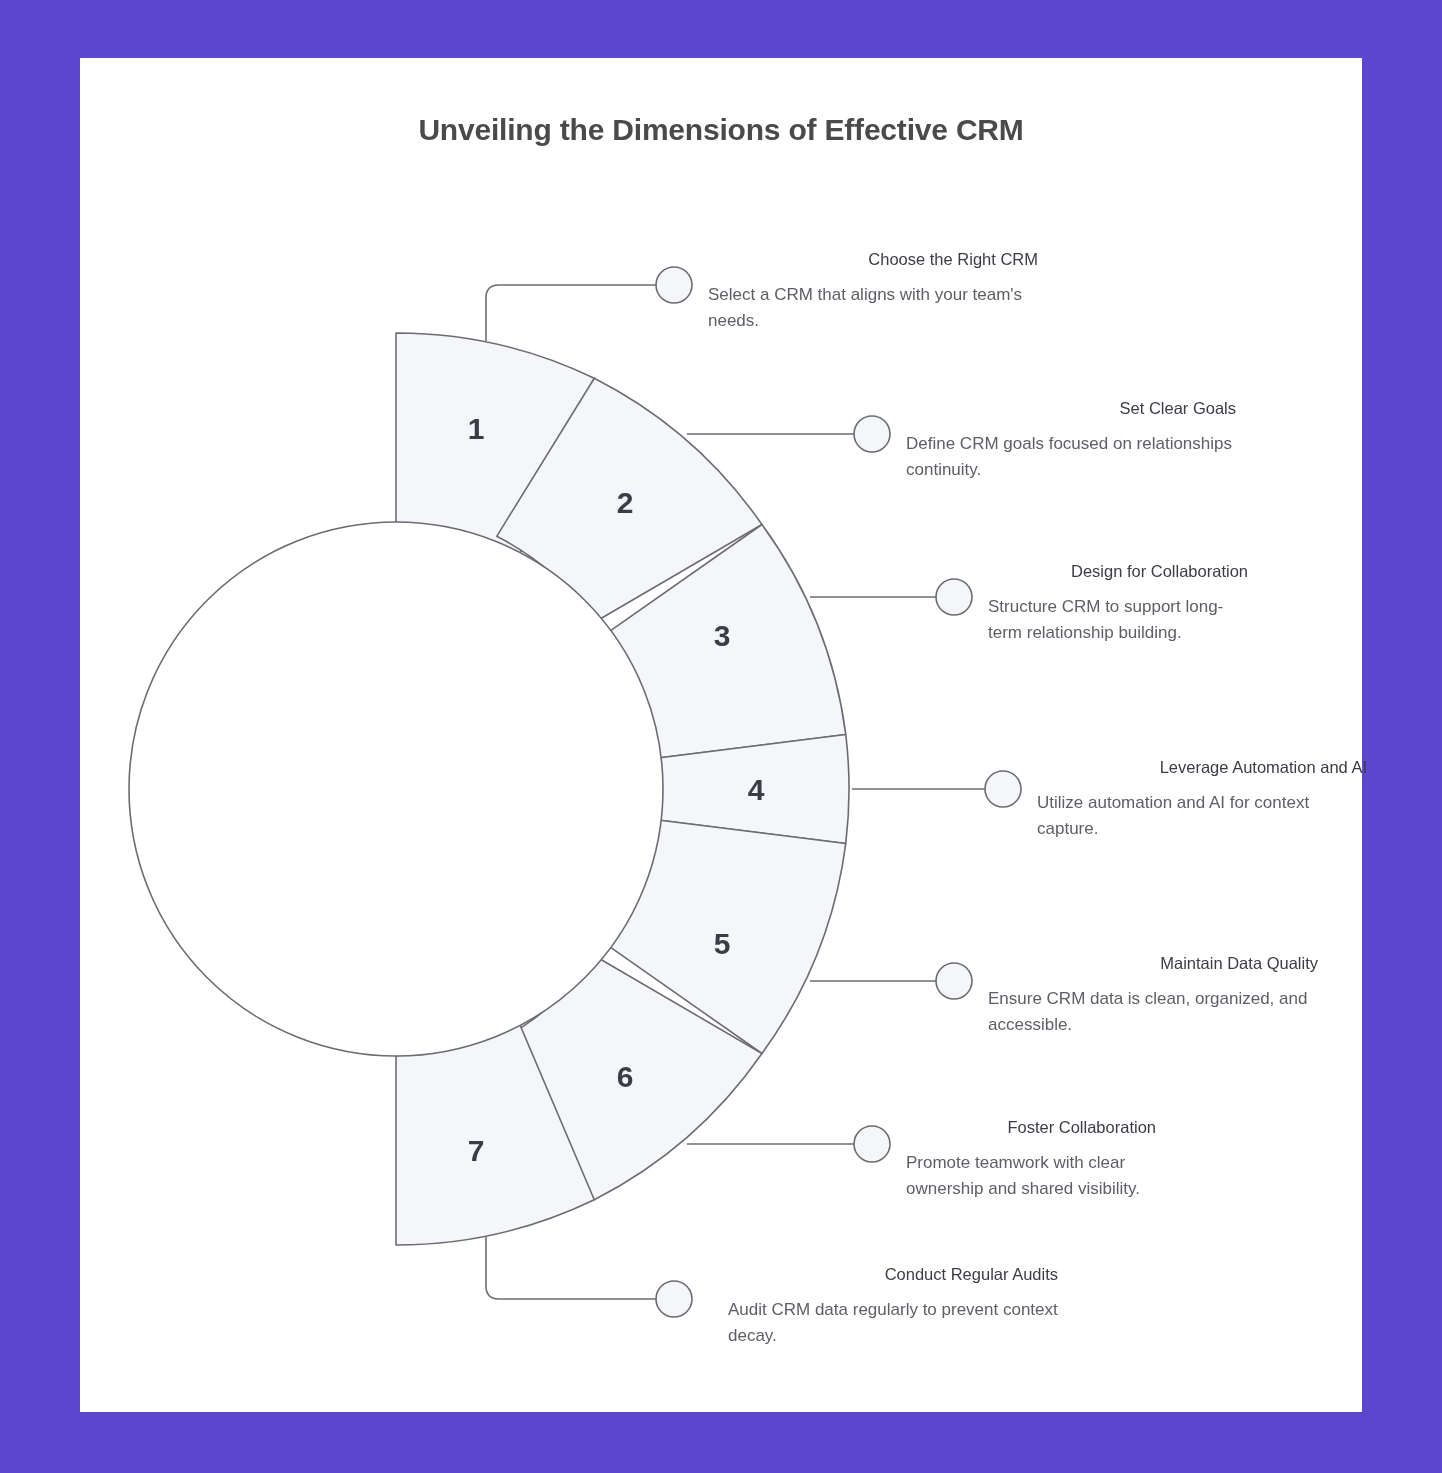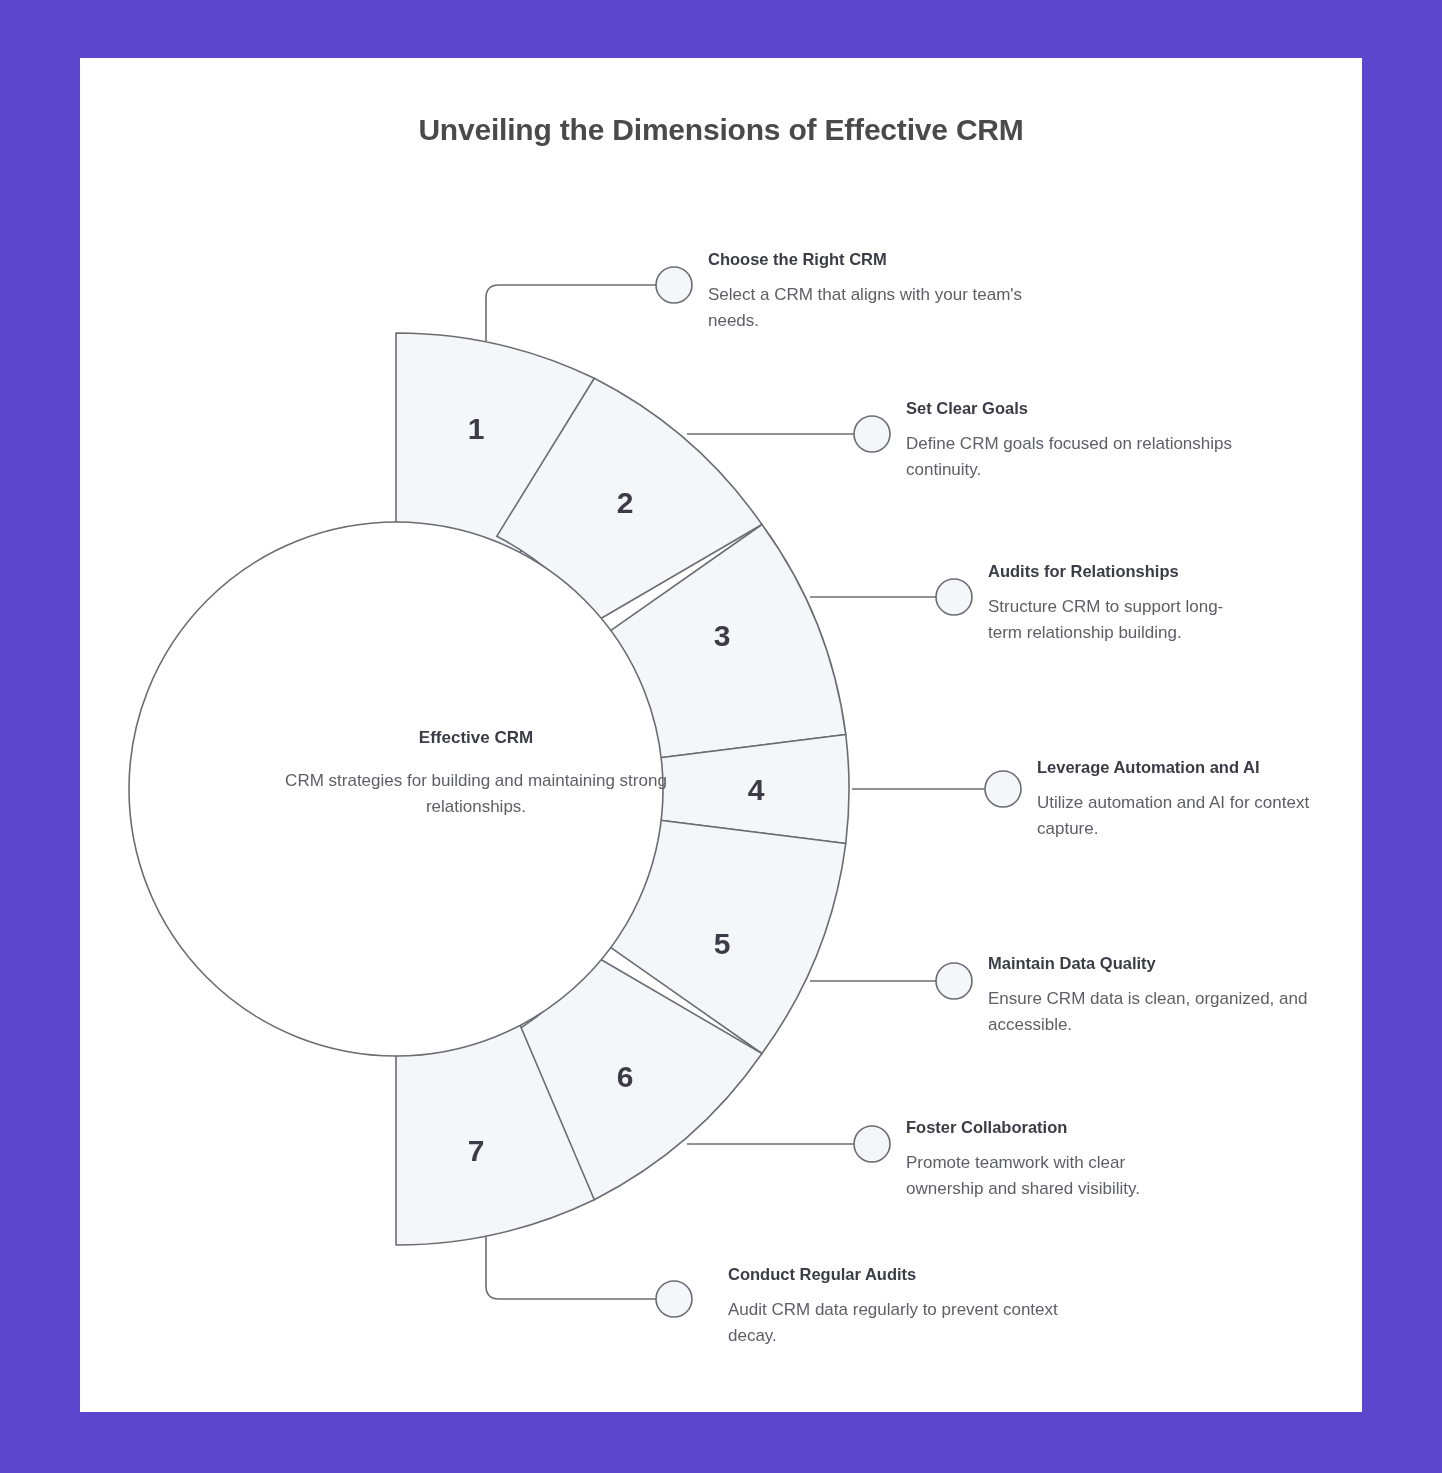--- a/index.html
+++ b/index.html
@@ -107,24 +107,25 @@
     color: #5E5E66;
   }
 
   
   .callout {
     position: absolute;
     width: 330px;
   }
   .callout .co-title {
     font-size: 16.5px;
-    font-weight: bold;
+    font-weight: normal;
     color: #3C3C46;
     margin-bottom: 13px;
     white-space: nowrap;
+    text-align: right;
   }
   .callout .co-desc {
     font-size: 17px;
     line-height: 1.5;
     color: #5E5E66;
   }
 </style>
 </head>
 <body>
 
@@ -205,37 +206,33 @@
 
         <path class="connector" d="M 607 1086 L 774 1086"></path>
         <circle class="node-dot" r="18" cx="792" cy="1086"></circle>
 
         <path class="connector" d="M 406 1179 L 406 1228 Q 406 1241 419 1241 L 578 1241"></path>
         <circle class="node-dot" r="18" cx="594" cy="1241"></circle>
       </g>
 
     </svg>
 
-    <div id="center-block">
-      <div class="c-title">Effective CRM</div>
-      <div class="c-desc">CRM strategies for building and maintaining strong relationships.</div>
-    </div>
 
     <div class="callout" style="left:628px; top:192px;">
       <div class="co-title">Choose the Right CRM</div>
       <div class="co-desc">Select a CRM that aligns with your team's needs.</div>
     </div>
 
     <div class="callout" style="left:826px; top:341px;">
       <div class="co-title">Set Clear Goals</div>
       <div class="co-desc">Define CRM goals focused on relationships continuity.</div>
     </div>
 
     <div class="callout" style="left:908px; top:504px; width:260px;">
-      <div class="co-title">Audits for Relationships</div>
+      <div class="co-title">Design for Collaboration</div>
       <div class="co-desc">Structure CRM to support long-term relationship building.</div>
     </div>
 
     <div class="callout" style="left:957px; top:700px;">
       <div class="co-title">Leverage Automation and AI</div>
       <div class="co-desc">Utilize automation and AI for context capture.</div>
     </div>
 
     <div class="callout" style="left:908px; top:896px;">
       <div class="co-title">Maintain Data Quality</div>

